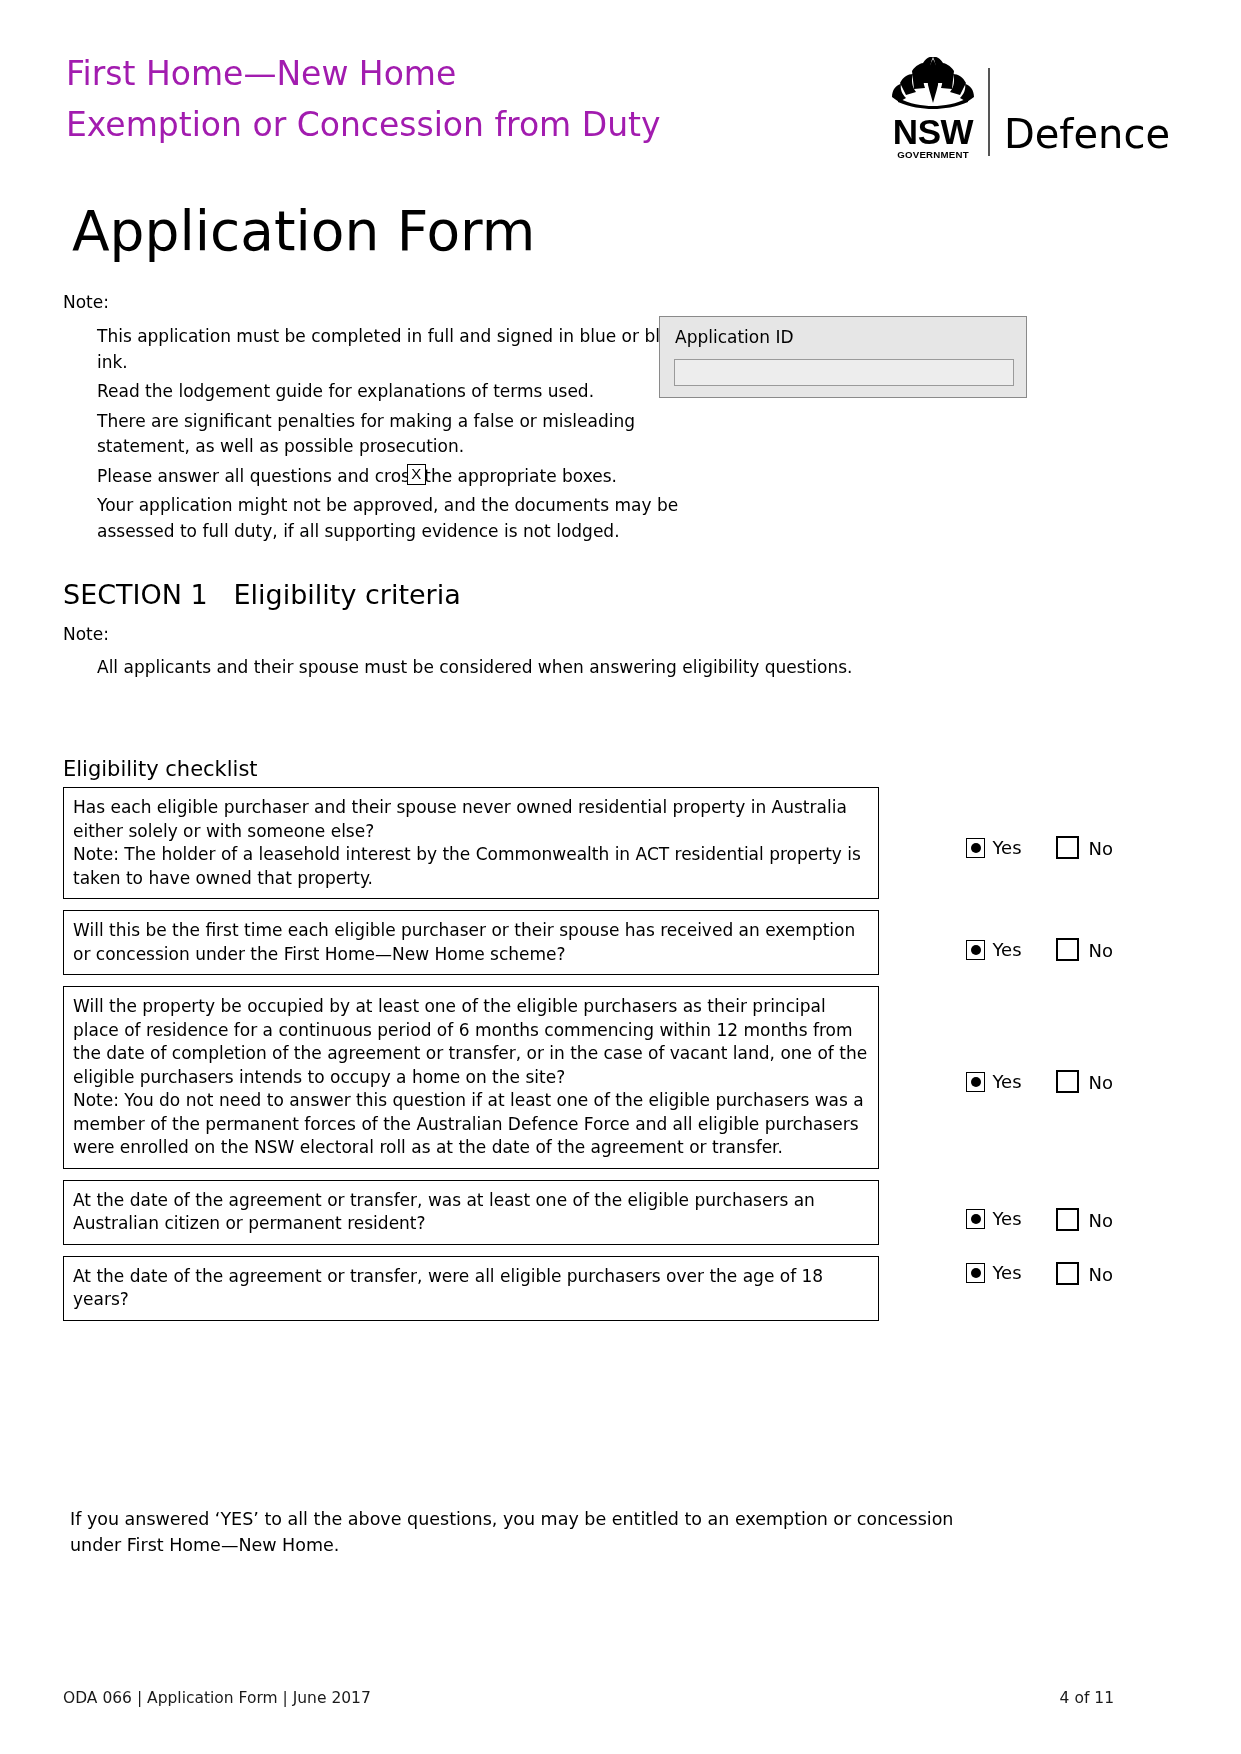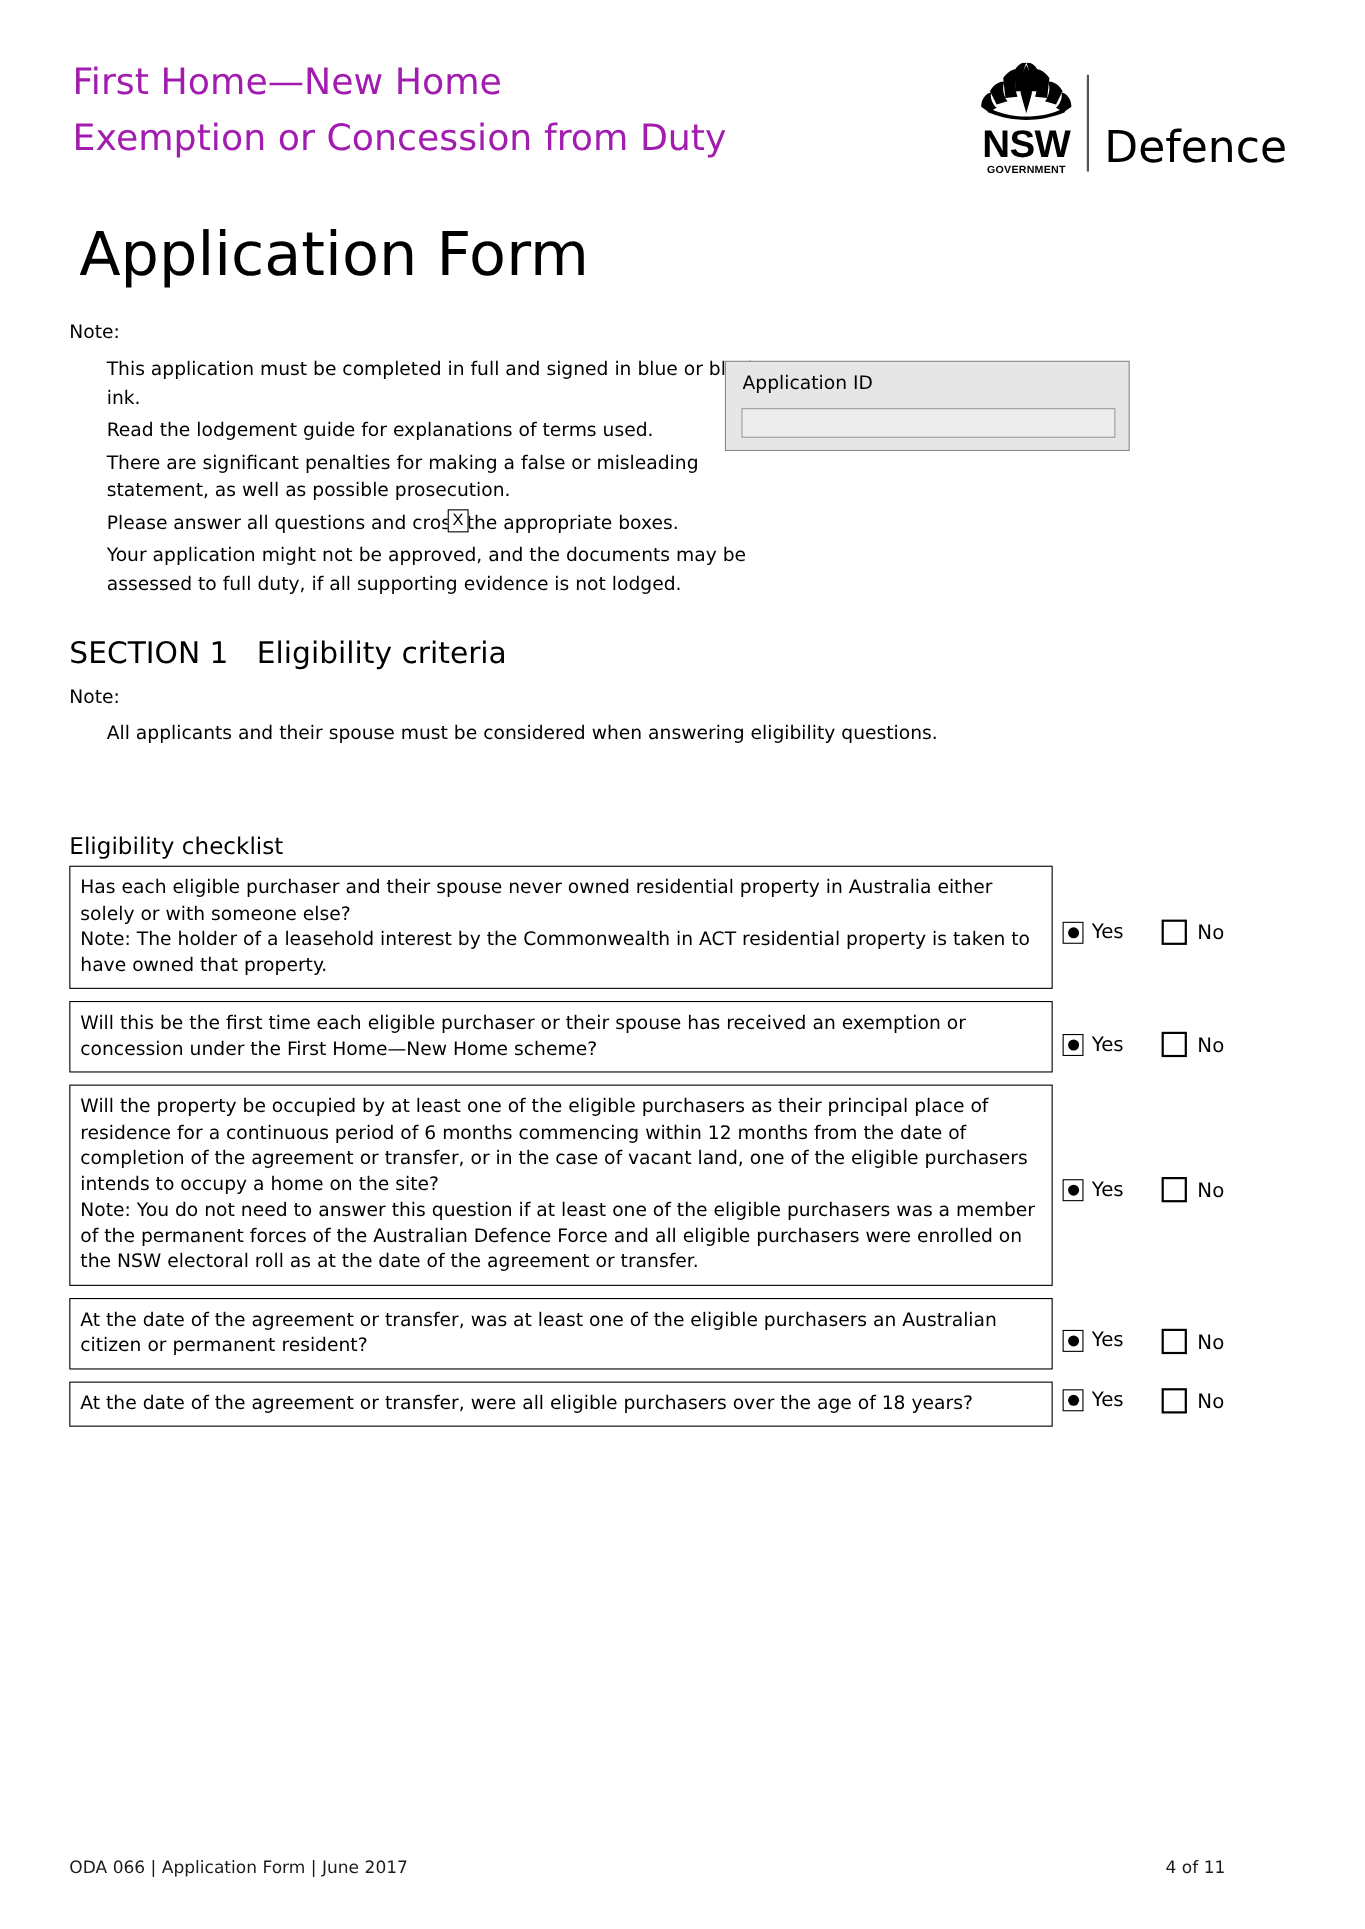--- a/index.html
+++ b/index.html
@@ -142,21 +142,20 @@
   
   .appid-panel {
     position: absolute;
     left: 659px;
     top: 316px;
     width: 368px;
     height: 82px;
     background: #e6e6e6;
     border: 1.3px solid #8a8a8a;
     box-sizing: border-box;
-    margin-top: 12px;
   }
   .appid-label {
     position: absolute;
     left: 15px;
     top: 9px;
     font-size: 17px;
     line-height: 23px;
     color: #000;
   }
   .appid-input {
@@ -206,21 +205,21 @@
     position: absolute;
     left: 63px;
     top: 787px;
     width: 1050px;
   }
   .q-row {
     position: relative;
     margin-bottom: 11px;
   }
   .q-box {
-    width: 894px;
+    width: 816px;
     border: 1.2px solid #000;
     box-sizing: border-box;
     padding: 8px 10px 8px 9px;
     background: transparent;
   }
   .q-text {
     font-size: 17px;
     line-height: 23.5px;
     color: #000;
   }
@@ -453,19 +452,20 @@
         </div>
         <div class="ans-group">
           <span class="box-no"></span>
           <span class="ans-label">No</span>
         </div>
       </div>
     </div>
 
   </div>
 
+  <div class="closing">If you answered ‘YES’ to all the above questions, you may be entitled to an exemption or concession under First Home—New Home.</div>
 
   <div class="footer">
     <span>ODA 066  |  Application Form  |  June 2017</span>
     <span>4 of 11</span>
   </div>
 
 </div>
 
 </body></html>

